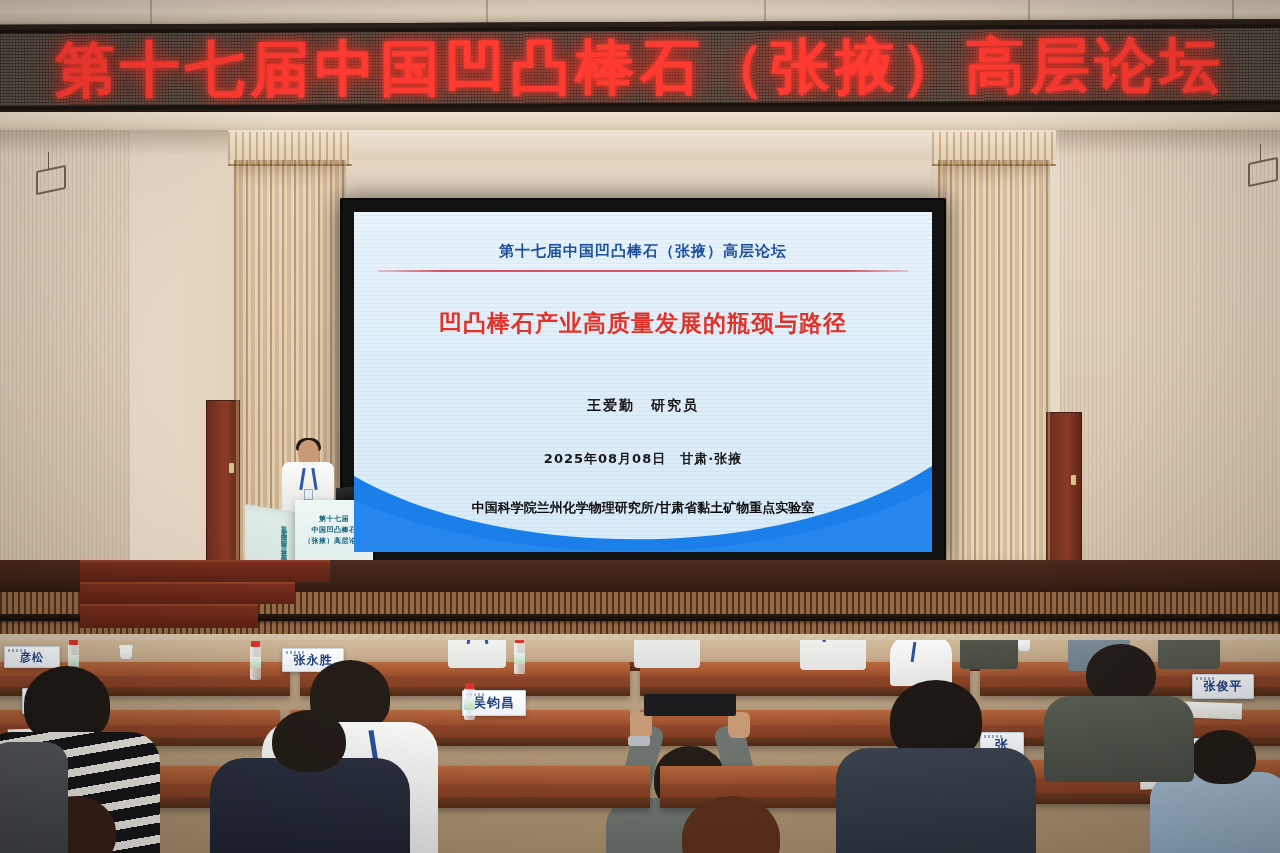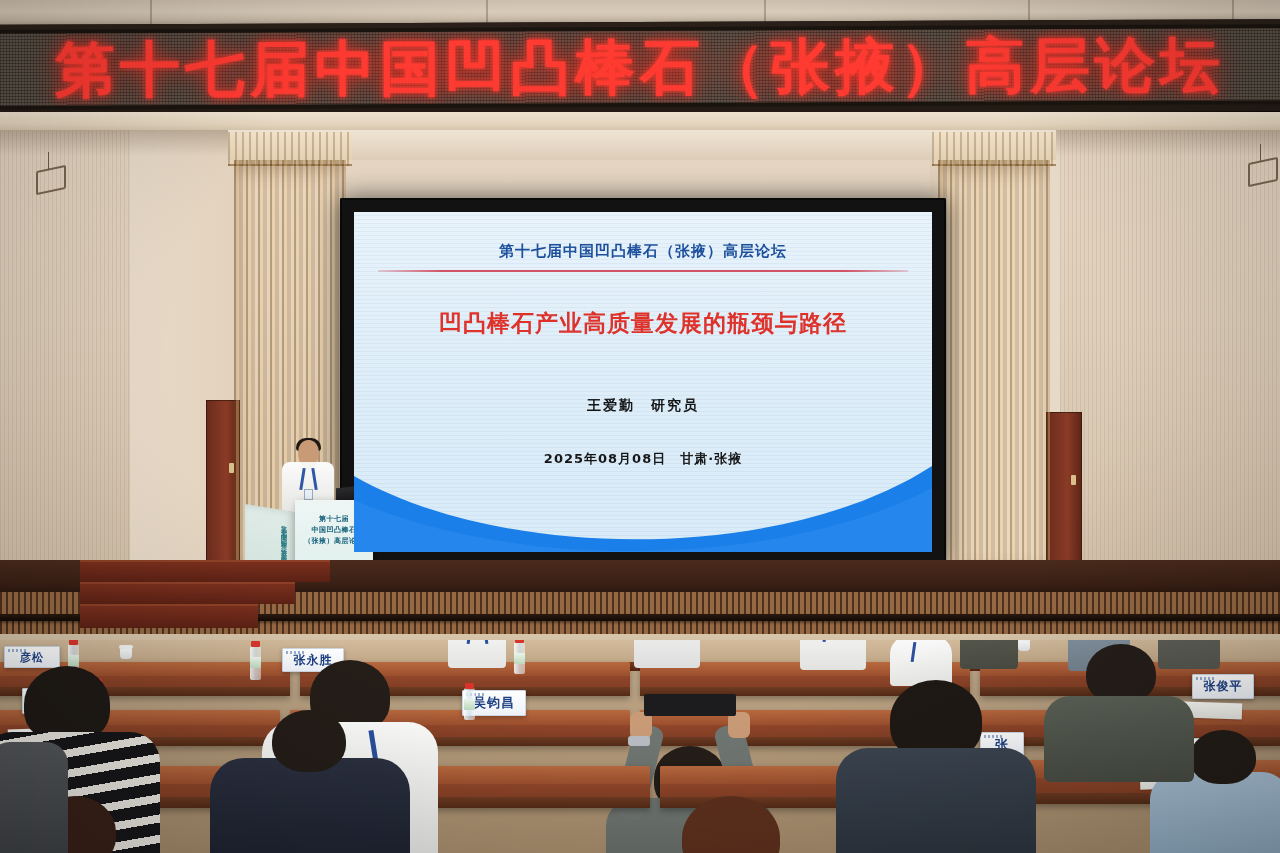--- a/index.html
+++ b/index.html
@@ -259,20 +259,21 @@
   <div class="curtain curtain-r"></div>
 
   <div class="screen-frame">
     <div class="screen">
       <div class="slide-inner">
         <div class="slide-head">第十七届中国凹凸棒石（张掖）高层论坛</div>
         <div class="slide-rule"></div>
         <div class="slide-title">凹凸棒石产业高质量发展的瓶颈与路径</div>
         <div class="slide-author">王爱勤　研究员</div>
         <div class="slide-date">2025年08月08日　甘肃·张掖</div>
+        <div class="slide-affil">中国科学院兰州化学物理研究所/甘肃省黏土矿物重点实验室</div>
         <svg class="wave" viewBox="0 0 578 110" preserveAspectRatio="none">
           <path d="M0,34 C150,120 430,120 578,24 L578,110 L0,110 Z" fill="#1a7fe8"></path>
           <path d="M0,58 C160,128 420,128 578,46 L578,110 L0,110 Z" fill="#2f8df0" opacity=".55"></path>
         </svg>
       </div>
       <div class="scanlines"></div>
     </div>
   </div>
 
   <div class="spk">

